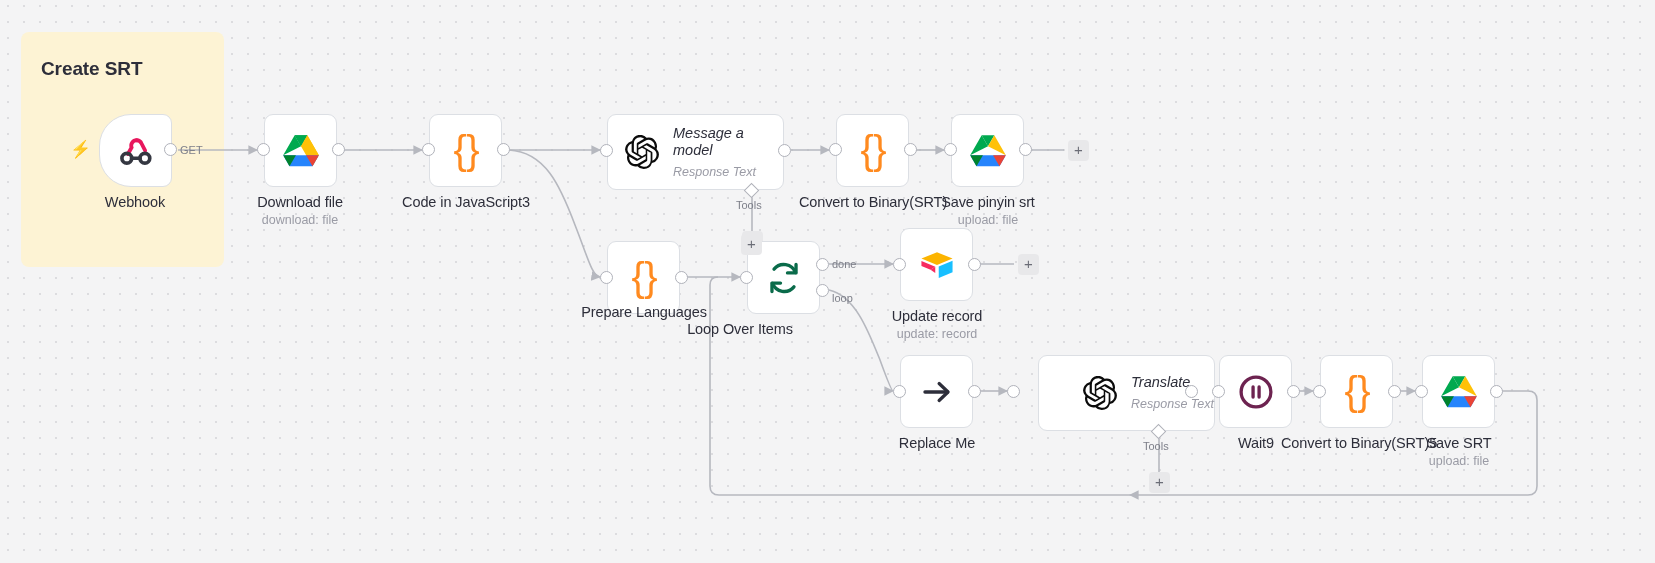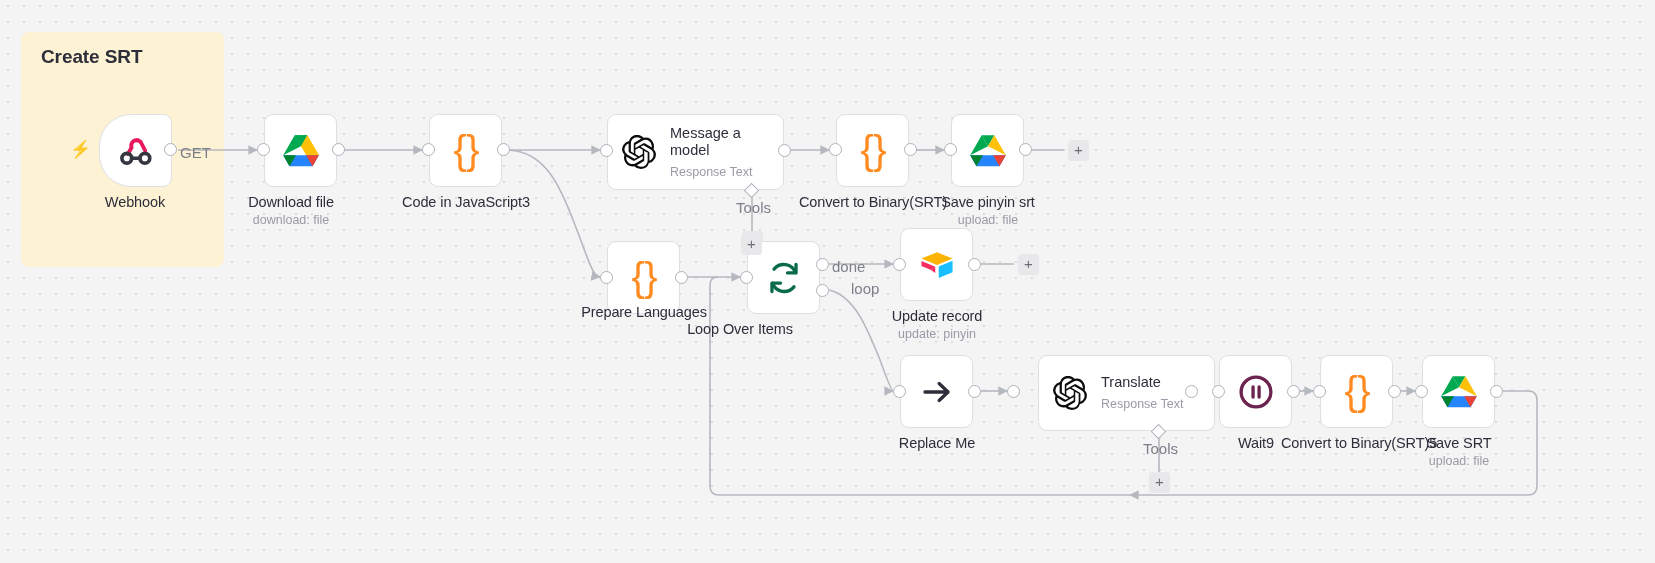--- a/index.html
+++ b/index.html
@@ -22,21 +22,21 @@
     background-size: 16px 16px;
     background-position: 7px 5px;
   }
 
   
   .sticky {
     position: absolute;
     background: #fdf3d4;
     border-radius: 8px;
     box-sizing: border-box;
-    padding: 14px 20px;
+    padding: 26px 20px;
   }
   .sticky-title {
     font-size: 19px;
     font-weight: bold;
     color: #2d2e3a;
     letter-spacing: -0.1px;
   }
 
   
   #edges {
@@ -54,22 +54,23 @@
     border: 1px solid #dcdfe4;
     border-radius: 9px;
     display: flex;
     align-items: center;
     justify-content: center;
   }
   .node.trigger {
     border-radius: 32px 9px 9px 32px;
   }
   .node.wide {
-    justify-content: flex-start;
+    justify-content: flex-end;
     padding-left: 14px;
+    font-style: italic;
   }
   .node-icon {
     display: flex;
     align-items: center;
     justify-content: center;
     flex: 0 0 auto;
   }
   .node-inner-text {
     margin-left: 14px;
     line-height: 1.18;
@@ -108,21 +109,21 @@
     position: absolute;
     width: 13px;
     height: 13px;
     border-radius: 50%;
     background: #ffffff;
     border: 1.4px solid #b0b2ba;
     box-sizing: border-box;
   }
   .port-label {
     position: absolute;
-    font-size: 15px;
+    font-size: 11px;
     color: #7d7f89;
     white-space: nowrap;
   }
 
   
   .plus {
     position: absolute;
     width: 21px;
     height: 21px;
     border-radius: 4px;
@@ -247,21 +248,21 @@
         <path d="M2.6 26 L16.4 2 L24 15.2 L10.2 39.2 z" fill="#00a94f" opacity="0"></path>
         <path d="M31.6 2 L24 15.2 L16.4 2 z" fill="#00a94f"></path>
         <path d="M2.6 26 L16.4 2 L24 15.2 z" fill="#00a94f"></path>
         <path d="M45.4 26 L31.6 2 L24 15.2 z" fill="#ffc107"></path>
         <path d="M2.6 26 L45.4 26 L37.8 39.2 L10.2 39.2 z" fill="#2684fc"></path>
         <path d="M2.6 26 L10.2 39.2 L17.9 26 z" fill="#00832d"></path>
         <path d="M45.4 26 L37.8 39.2 L30.1 26 z" fill="#ea4335"></path>
       </svg>
     </span>
   </div>
-  <div class="caption" style="left:216px; top:194px; width:150px;">
+  <div class="caption" style="left:225px; top:194px; width:150px;">
     <div class="caption-title">Download file</div>
     <div class="caption-sub">download: file</div>
   </div>
   <div class="dot" style="left:257px; top:143px;"></div>
   <div class="dot" style="left:332px; top:143px;"></div>
 
   <div class="node" style="left:429px; top:114px; width:73px; height:73px;">
     <span class="node-icon code-brace">{ }</span>
   </div>
   <div class="caption" style="left:390px; top:194px; width:152px;">
@@ -336,35 +337,35 @@
     </span>
   </div>
   <div class="plus" style="left:741px; top:234px;">+</div>
   <div class="caption" style="left:664px; top:321px; width:152px;">
     <div class="caption-title">Loop Over Items</div>
   </div>
   <div class="dot" style="left:740px; top:271px;"></div>
   <div class="dot" style="left:816px; top:258px;"></div>
   <span class="port-label" style="left:832px; top:258px;">done</span>
   <div class="dot" style="left:816px; top:284px;"></div>
-  <span class="port-label" style="left:832px; top:280px;margin-left:19px;">loop</span>
+  <span class="port-label" style="left:832px; top:292px;">loop</span>
 
   <div class="node" style="left:900px; top:228px; width:73px; height:73px;">
     <span class="node-icon">
       <svg width="42" height="38" viewBox="0 0 48 44">
         <path d="M6 14.6 L24 7.2 L42 14.6 L24 22 z" fill="#fcb400"></path>
         <path d="M26 23.8 L42 17.2 L42 30.4 L26 37 z" fill="#18bfff"></path>
         <path d="M6 17.4 L22 23.9 L16.6 27.6 L6 23.2 z" fill="#f82b60"></path>
         <path d="M16.6 27.6 L22 23.9 L22 31.4 z" fill="#f82b60"></path>
       </svg>
     </span>
   </div>
   <div class="caption" style="left:861px; top:308px; width:152px;">
     <div class="caption-title">Update record</div>
-    <div class="caption-sub">update: pinyin</div>
+    <div class="caption-sub">update: record</div>
   </div>
   <div class="dot" style="left:893px; top:258px;"></div>
   <div class="dot" style="left:968px; top:258px;"></div>
   <div class="plus" style="left:1018px; top:254px;">+</div>
 
   <div class="node" style="left:900px; top:355px; width:73px; height:73px;">
     <span class="node-icon">
       <svg width="34" height="34" viewBox="0 0 24 24" fill="none" stroke="#2d2e3a" stroke-width="2.3" stroke-linecap="round" stroke-linejoin="round">
         <line x1="3.5" y1="12" x2="19.5" y2="12"></line>
         <polyline points="13.5,6 19.8,12 13.5,18"></polyline>

